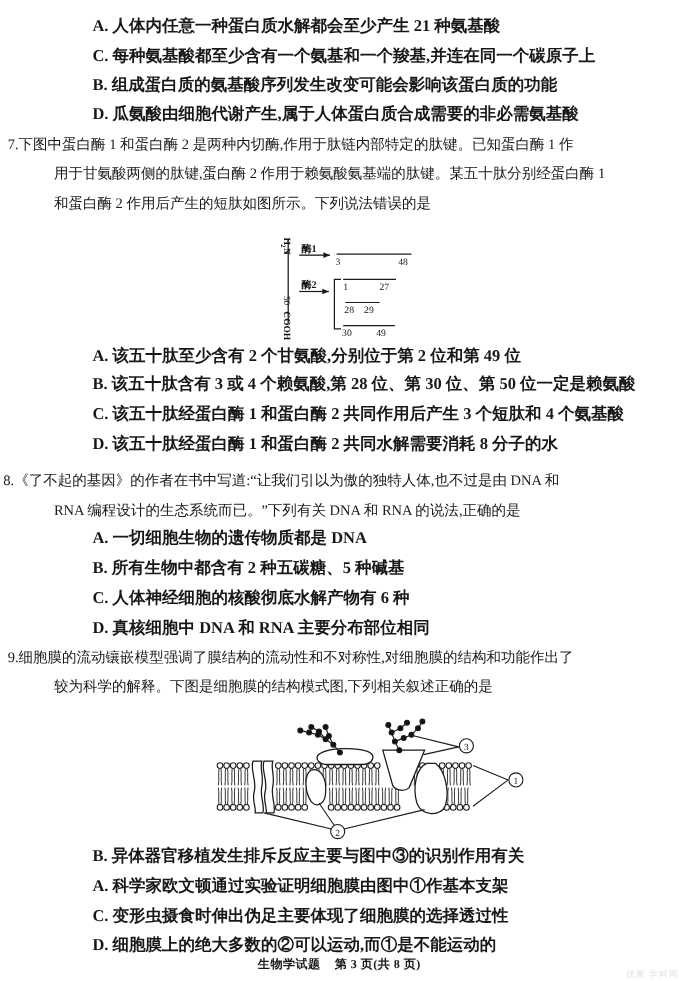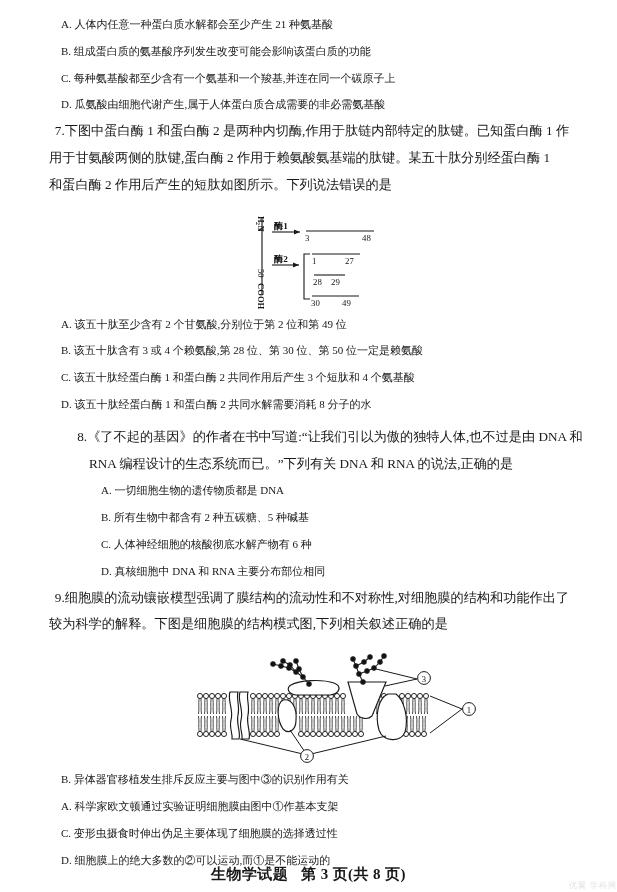--- a/index.html
+++ b/index.html
@@ -16,32 +16,32 @@
   .page {
     position: relative;
     width: 617px;
     height: 892px;
     padding: 0;
   }
 
   
   .qblock { margin: 0; }
   .opt {
-    padding-left: 61px;
-    font-size: 11px;
+    padding-left: 84px;
+    font-size: 15px;
     line-height: 26.8px;
     white-space: nowrap;
+    font-weight: bold;
   }
   .qnum-line {
     padding-left: 29px;
     text-indent: -22px;
     font-size: 13.2px;
     line-height: 26.8px;
     white-space: nowrap;
-    text-align: center;
   }
   .qcont-line {
     padding-left: 49px;
     font-size: 13.2px;
     line-height: 26.8px;
     white-space: nowrap;
   }
   .top-pad { height: 11px; }
 
   
@@ -60,21 +60,21 @@
   }
   .fig2 .canvas { position: absolute; left: 0; top: 0; }
 
   
   .footer {
     position: absolute;
     left: 0;
     bottom: 8px;
     width: 617px;
     text-align: center;
-    font-size: 15px;
+    font-size: 11px;
     font-weight: bold;
     letter-spacing: 0.4px;
   }
   .footer .sep { display: inline-block; width: 13px; }
   .watermark {
     position: absolute;
     right: 0;
     bottom: 1px;
     font-size: 8px;
     color: #e2e2e2;
@@ -84,22 +84,22 @@
 </style>
 </head>
 <body>
 
 <div class="page">
 
   <div class="top-pad"></div>
 
   <div class="qblock">
     <div class="opt">A. 人体内任意一种蛋白质水解都会至少产生 21 种氨基酸</div>
+    <div class="opt">C. 每种氨基酸都至少含有一个氨基和一个羧基,并连在同一个碳原子上</div>
     <div class="opt">B. 组成蛋白质的氨基酸序列发生改变可能会影响该蛋白质的功能</div>
-    <div class="opt">C. 每种氨基酸都至少含有一个氨基和一个羧基,并连在同一个碳原子上</div>
     <div class="opt">D. 瓜氨酸由细胞代谢产生,属于人体蛋白质合成需要的非必需氨基酸</div>
   </div>
 
   <div class="qblock">
     <div class="qnum-line"><span>7.</span><span>下图中蛋白酶 1 和蛋白酶 2 是两种内切酶,作用于肽链内部特定的肽键。已知蛋白酶 1 作</span></div>
     <div class="qcont-line">用于甘氨酸两侧的肽键,蛋白酶 2 作用于赖氨酸氨基端的肽键。某五十肽分别经蛋白酶 1</div>
     <div class="qcont-line">和蛋白酶 2 作用后产生的短肽如图所示。下列说法错误的是</div>
 
     <div class="fig2 fig1" style="height:112px;text-align:right;">
       <svg class="canvas" width="617" height="112" viewBox="0 0 617 112">
@@ -167,21 +167,21 @@
         <text x="342" y="106.5" font-family="Liberation Serif, serif" font-size="8.8" fill="#141414">49</text>
       </svg>
     </div>
 
     <div class="opt">A. 该五十肽至少含有 2 个甘氨酸,分别位于第 2 位和第 49 位</div>
     <div class="opt">B. 该五十肽含有 3 或 4 个赖氨酸,第 28 位、第 30 位、第 50 位一定是赖氨酸</div>
     <div class="opt">C. 该五十肽经蛋白酶 1 和蛋白酶 2 共同作用后产生 3 个短肽和 4 个氨基酸</div>
     <div class="opt">D. 该五十肽经蛋白酶 1 和蛋白酶 2 共同水解需要消耗 8 分子的水</div>
   </div>
 
-  <div class="qblock" style="margin-top:6px;margin-left:40px;">
+  <div class="qblock" style="margin-top:6px;">
     <div class="qnum-line" style="padding-left:25px;text-indent:-22px;"><span>8.</span><span>《了不起的基因》的作者在书中写道:“让我们引以为傲的独特人体,也不过是由 DNA 和</span></div>
     <div class="qcont-line">RNA 编程设计的生态系统而已。”下列有关 DNA 和 RNA 的说法,正确的是</div>
     <div class="opt">A. 一切细胞生物的遗传物质都是 DNA</div>
     <div class="opt">B. 所有生物中都含有 2 种五碳糖、5 种碱基</div>
     <div class="opt">C. 人体神经细胞的核酸彻底水解产物有 6 种</div>
     <div class="opt">D. 真核细胞中 DNA 和 RNA 主要分布部位相同</div>
   </div>
 
   <div class="qblock" style="margin-top:0;">
     <div class="qnum-line"><span>9.</span><span>细胞膜的流动镶嵌模型强调了膜结构的流动性和不对称性,对细胞膜的结构和功能作出了</span></div>

